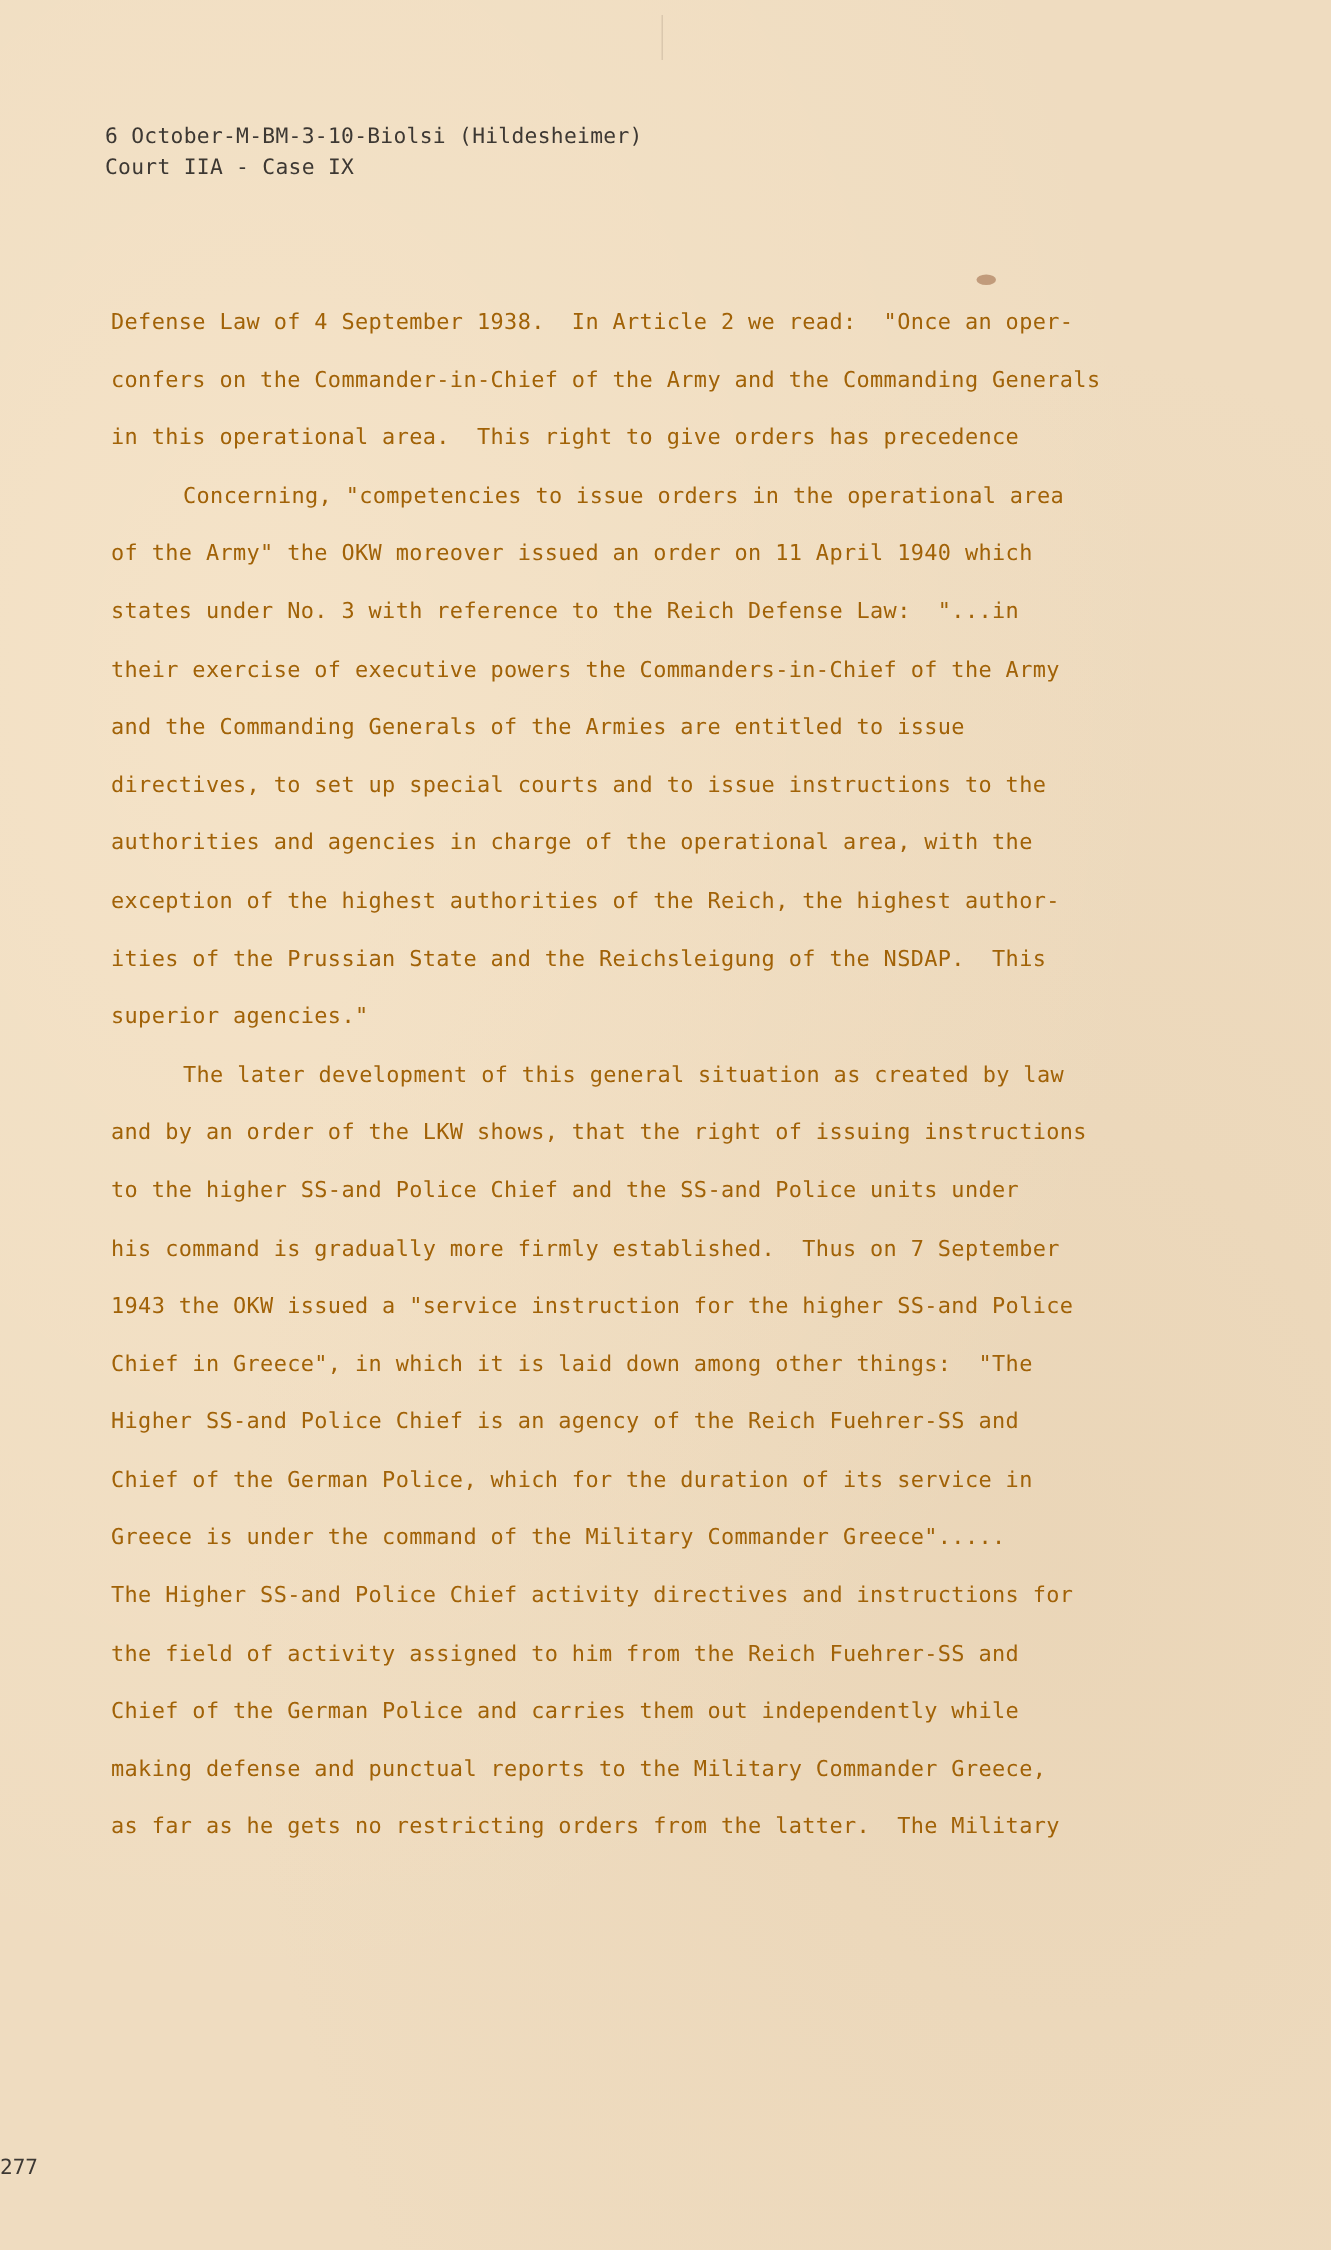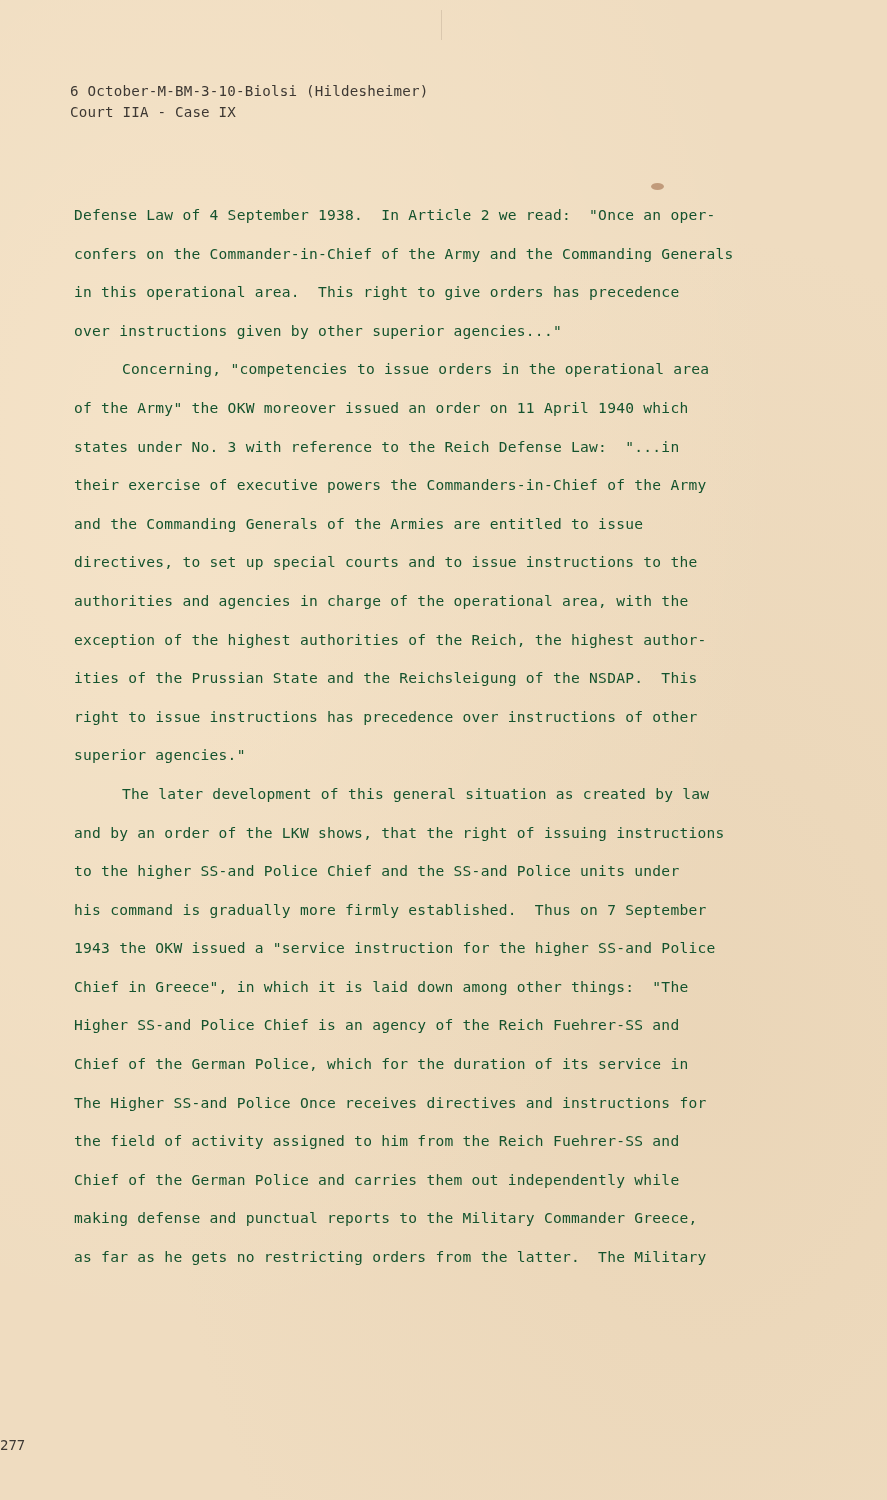--- a/index.html
+++ b/index.html
@@ -35,21 +35,21 @@
     }
     .header div { white-space: pre; }
     .body {
       position: absolute;
       left: 74px;
       top: 196px;
       width: 720px;
       font-size: 14.6px;
       line-height: 38.6px;
       letter-spacing: 0.25px;
-      color: #14532d;
+      color: #a16207;
     }
     .line {
       white-space: pre;
       display: block;
     }
     .line.indent { padding-left: 48px; }
     .page-number {
       position: absolute;
       left: 0;
       width: 862px;
@@ -86,41 +86,40 @@
 
   <div class="header">
     <div>6 October-M-BM-3-10-Biolsi (Hildesheimer)</div>
     <div>Court IIA - Case IX</div>
   </div>
 
   <div class="body" id="body-text">
       <span class="line">Defense Law of 4 September 1938.  In Article 2 we read:  "Once an oper-</span>
       <span class="line">confers on the Commander-in-Chief of the Army and the Commanding Generals</span>
       <span class="line">in this operational area.  This right to give orders has precedence</span>
-      <span class="line">over instructions given by other superior agencies..."</span>
       <span class="line indent">Concerning, "competencies to issue orders in the operational area</span>
       <span class="line">of the Army" the OKW moreover issued an order on 11 April 1940 which</span>
       <span class="line">states under No. 3 with reference to the Reich Defense Law:  "...in</span>
       <span class="line">their exercise of executive powers the Commanders-in-Chief of the Army</span>
       <span class="line">and the Commanding Generals of the Armies are entitled to issue</span>
       <span class="line">directives, to set up special courts and to issue instructions to the</span>
       <span class="line">authorities and agencies in charge of the operational area, with the</span>
       <span class="line">exception of the highest authorities of the Reich, the highest author-</span>
       <span class="line">ities of the Prussian State and the Reichsleigung of the NSDAP.  This</span>
-      <span class="line">right to issue instructions has precedence over instructions of other</span>
       <span class="line">superior agencies."</span>
       <span class="line indent">The later development of this general situation as created by law</span>
       <span class="line">and by an order of the LKW shows, that the right of issuing instructions</span>
       <span class="line">to the higher SS-and Police Chief and the SS-and Police units under</span>
       <span class="line">his command is gradually more firmly established.  Thus on 7 September</span>
       <span class="line">1943 the OKW issued a "service instruction for the higher SS-and Police</span>
       <span class="line">Chief in Greece", in which it is laid down among other things:  "The</span>
       <span class="line">Higher SS-and Police Chief is an agency of the Reich Fuehrer-SS and</span>
       <span class="line">Chief of the German Police, which for the duration of its service in</span>
-      <span class="line">The Higher SS-and Police Once receives directives and instructions for</span>
+      <span class="line">Greece is under the command of the Military Commander Greece".....</span>
+      <span class="line">The Higher SS-and Police Chief activity directives and instructions for</span>
       <span class="line">the field of activity assigned to him from the Reich Fuehrer-SS and</span>
       <span class="line">Chief of the German Police and carries them out independently while</span>
       <span class="line">making defense and punctual reports to the Military Commander Greece,</span>
       <span class="line">as far as he gets no restricting orders from the latter.  The Military</span>
     </div>
 
   <div class="page-number">277</div>
 </div>
 
 </body></html>

